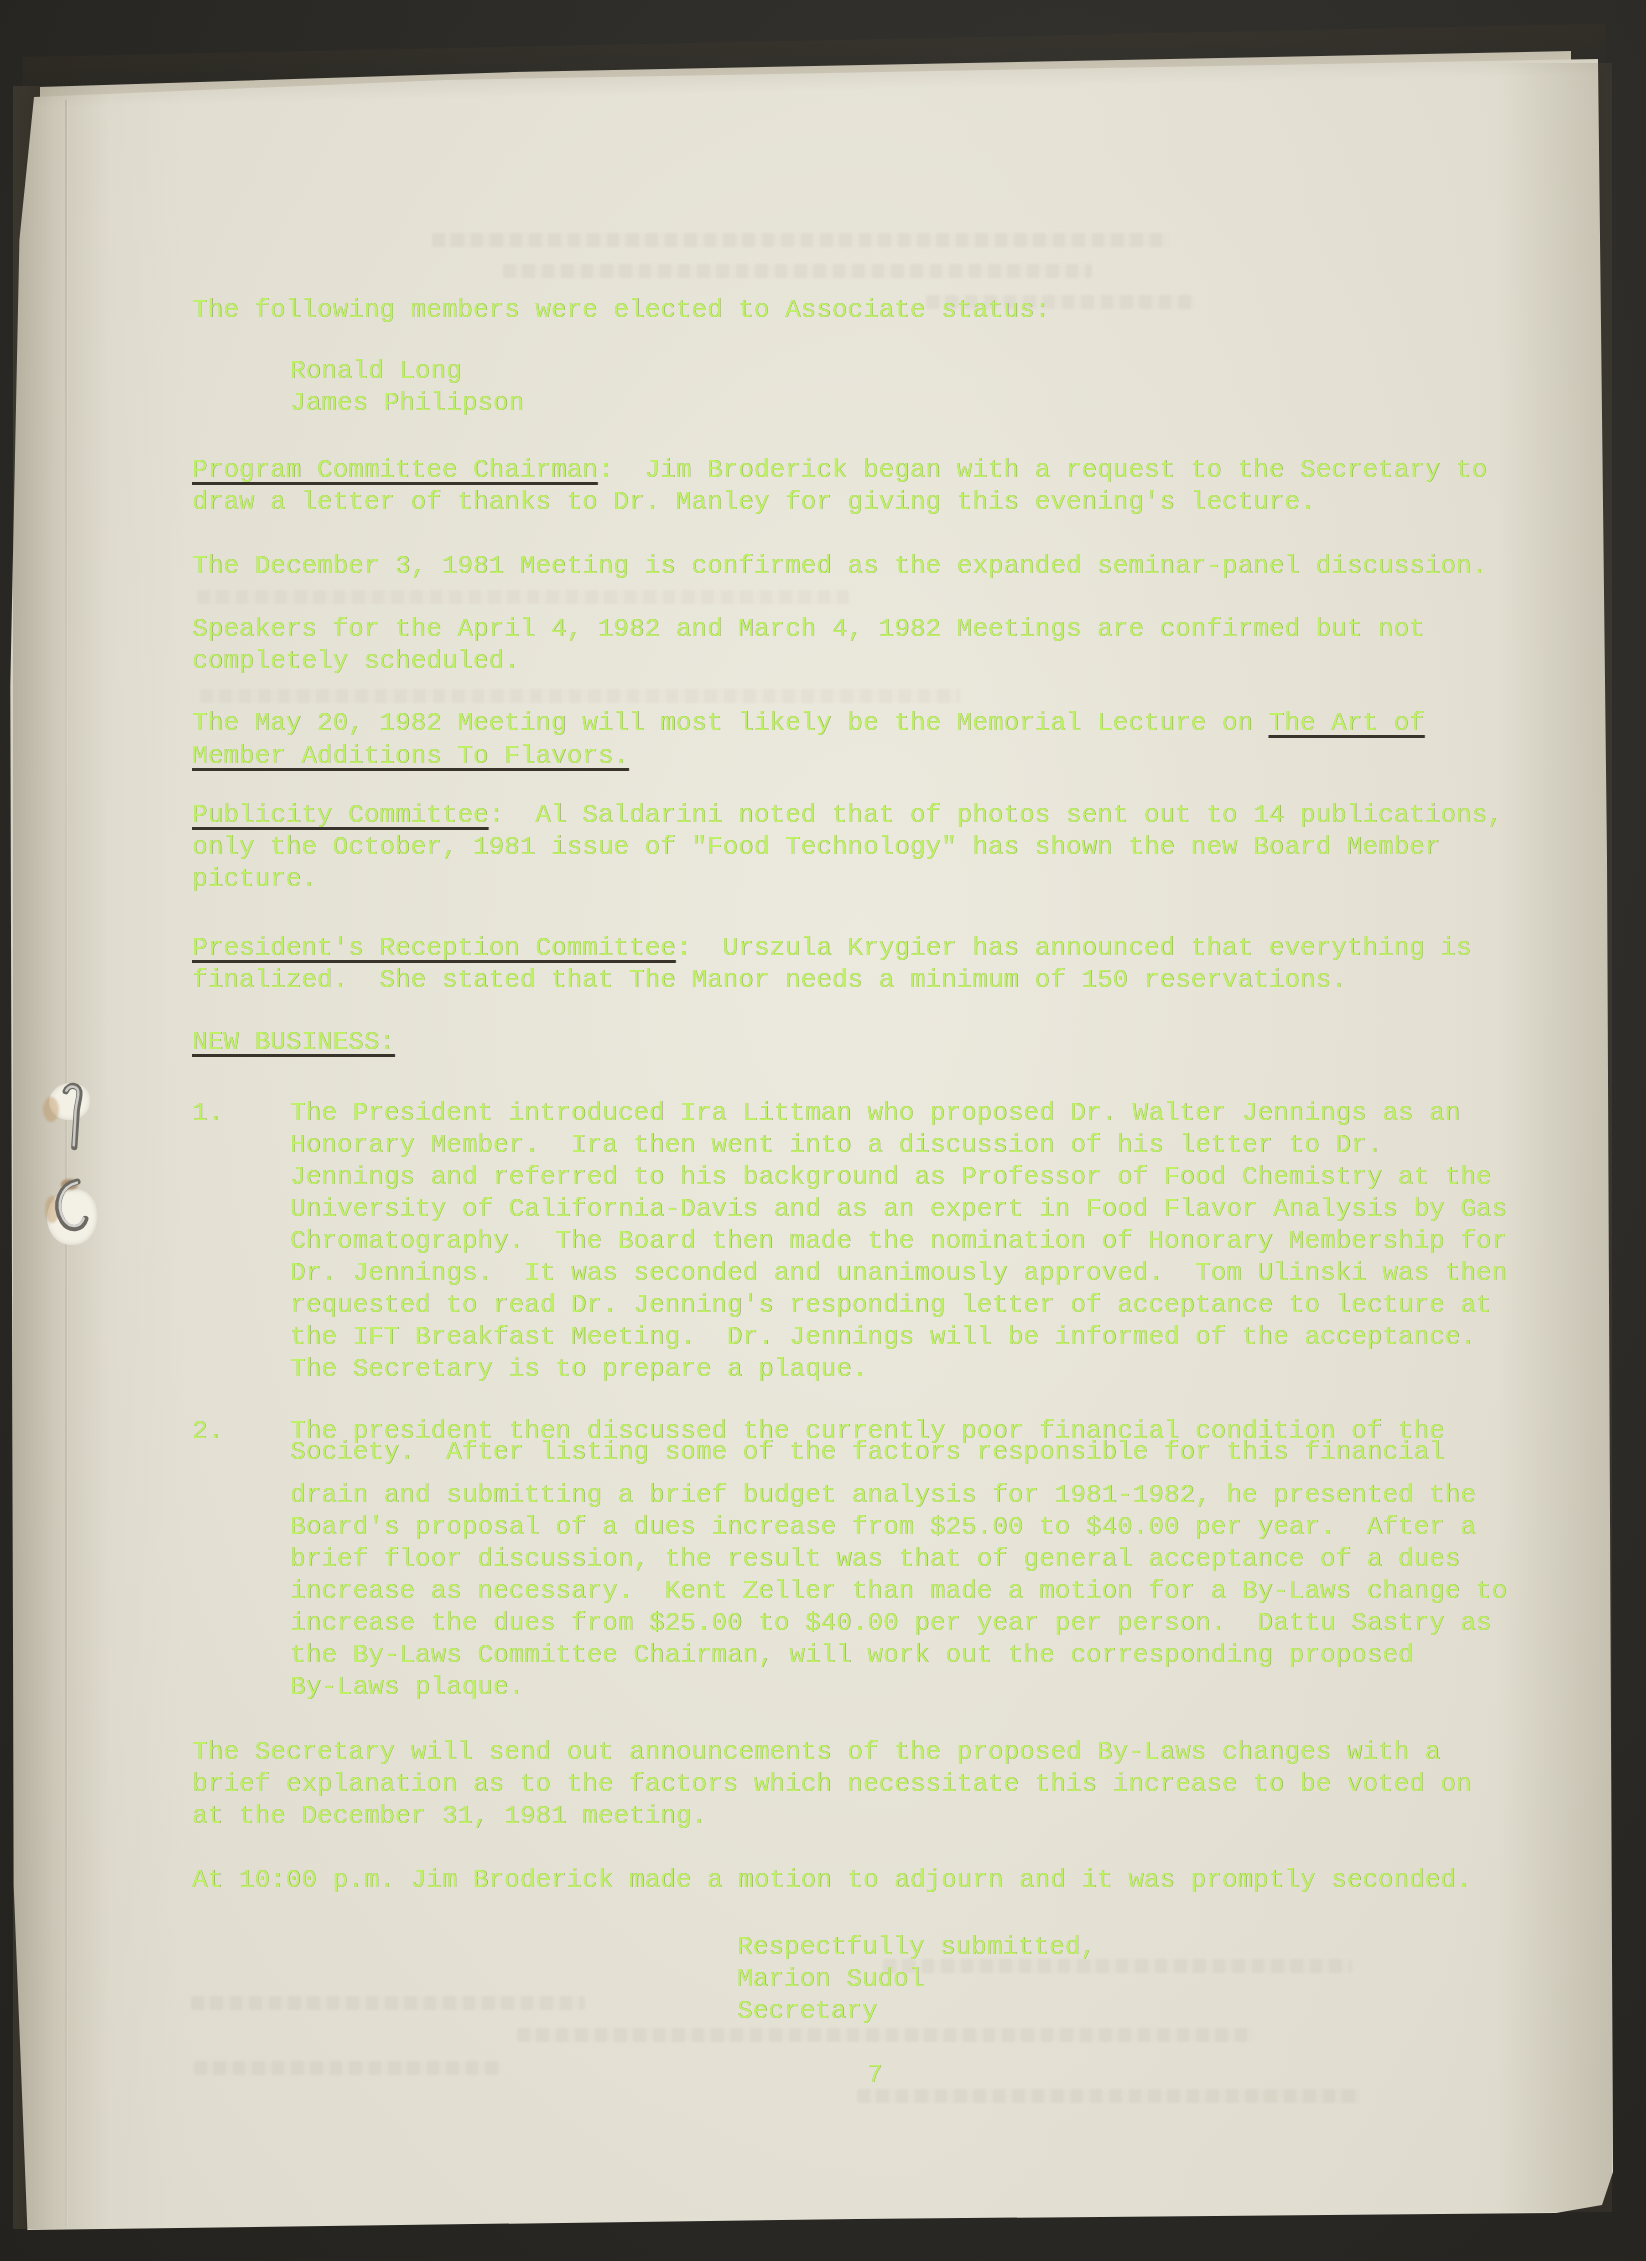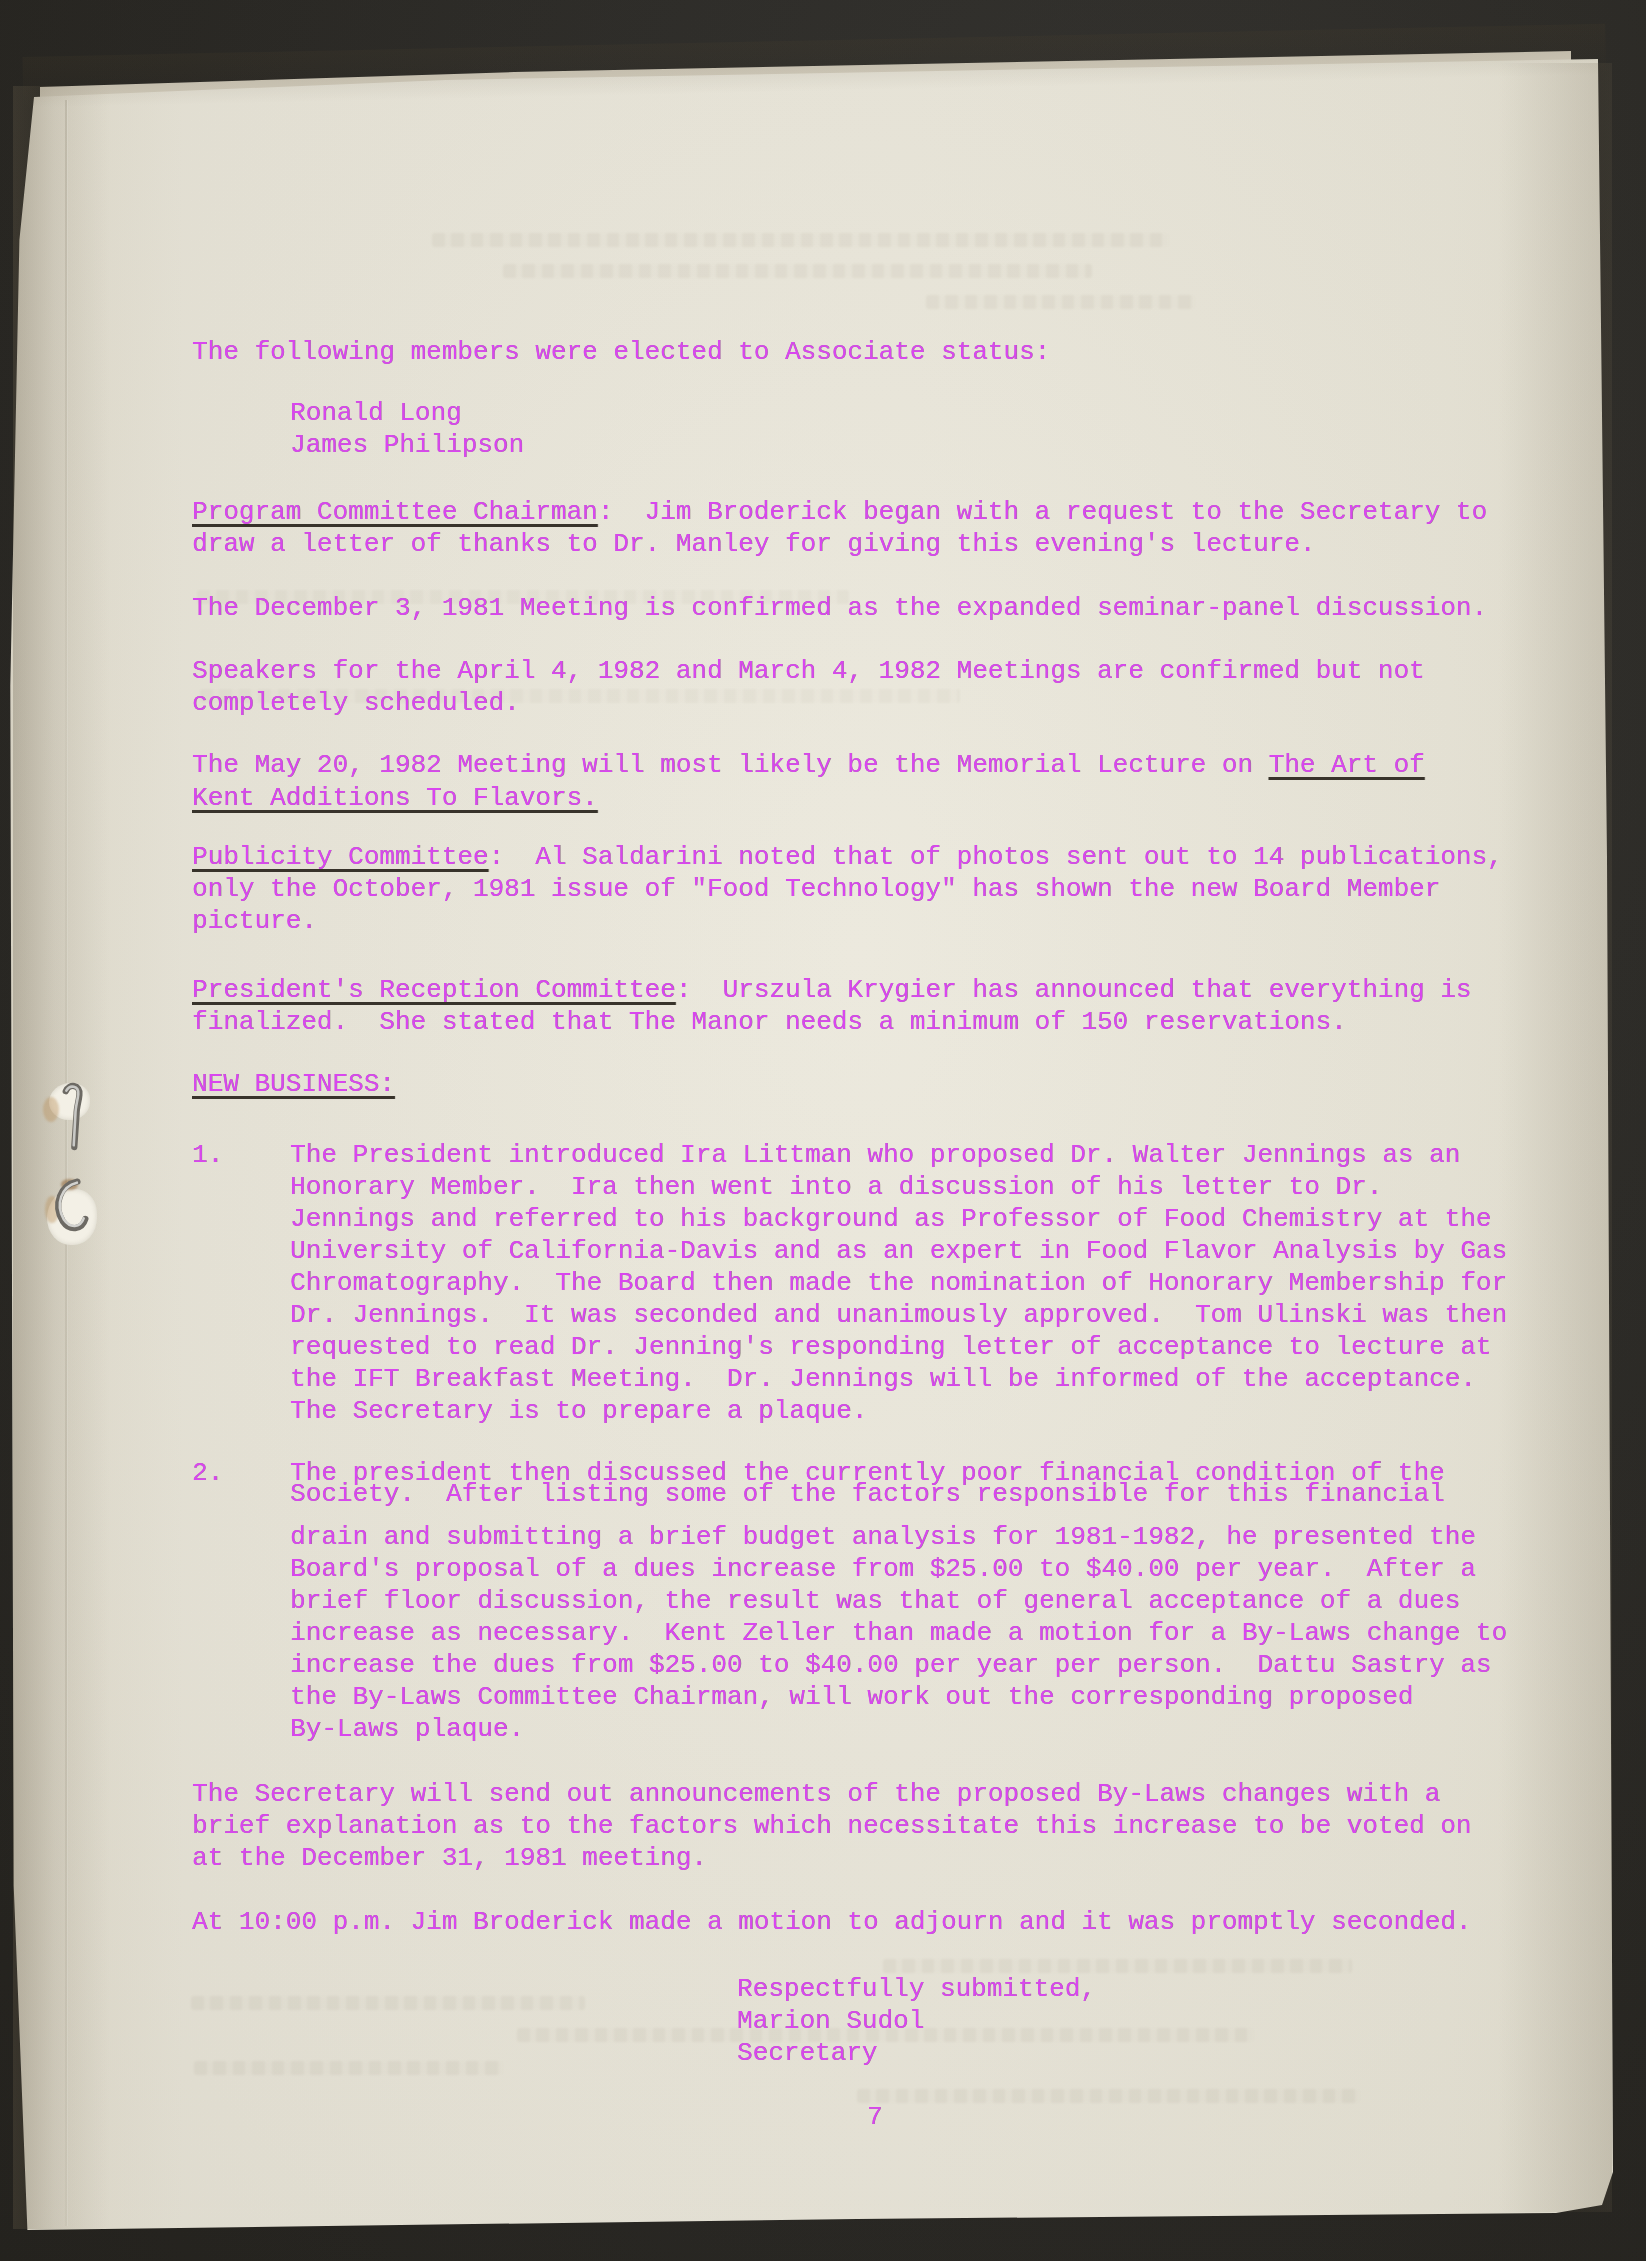--- a/index.html
+++ b/index.html
@@ -23,21 +23,21 @@
   .spine-shade{position:absolute;left:12.6px;top:86px;width:97px;height:2143px;
       background:linear-gradient(90deg,rgba(105,95,75,.30),rgba(105,95,75,.12) 42%,rgba(105,95,75,0));}
   .right-shade{position:absolute;left:1498px;top:63px;width:114px;height:2149px;
       background:linear-gradient(270deg,rgba(100,90,70,.20),rgba(100,90,70,0));}
   .crease{position:absolute;left:65px;top:100px;width:1.7px;height:2126px;
       background:linear-gradient(180deg,rgba(120,110,90,.20),rgba(120,110,90,.05) 30%,
       rgba(120,110,90,.17) 68%,rgba(120,110,90,.06));box-shadow:0.6px 0 0 rgba(255,255,255,.25);}
 
   
   .tl{position:absolute;white-space:pre;font-size:26px;line-height:1;
-      color:#d946ef;text-shadow:0.3px 0 0 rgba(60,54,46,.55);margin-top:42px;}
+      color:#bef264;text-shadow:0.3px 0 0 rgba(60,54,46,.55);}
   .tl .u{text-decoration:underline;text-decoration-thickness:2.9px;
       text-underline-offset:5.1px;text-decoration-color:#38332b;}
 
   
   .bleed{position:absolute;height:13.7px;border-radius:2.3px;filter:blur(1.1px);opacity:.40;
       background:repeating-linear-gradient(90deg,rgba(100,88,66,.15) 0 12.6px,rgba(100,88,66,.03) 12.6px 19.4px);}
 
   
   .tear{position:absolute;background:#f3f0e6;border-radius:55% 45% 50% 50%;
       box-shadow:inset 0 0 5.7px rgba(80,70,50,.18);}
@@ -85,21 +85,21 @@
 <div id="text-layer">
     <div class="tl" style="left: 192px; top: 297px;"><span>The following members were elected to Associate status:</span></div>
     <div class="tl" style="left: 290px; top: 358px;"><span>Ronald Long</span></div>
     <div class="tl" style="left: 290px; top: 390px;"><span>James Philipson</span></div>
     <div class="tl" style="left: 192px; top: 457px;"><span class="u">Program Committee Chairman</span><span>:  Jim Broderick began with a request to the Secretary to</span></div>
     <div class="tl" style="left: 192px; top: 489px;"><span>draw a letter of thanks to Dr. Manley for giving this evening's lecture.</span></div>
     <div class="tl" style="left: 192px; top: 553px;"><span>The December 3, 1981 Meeting is confirmed as the expanded seminar-panel discussion.</span></div>
     <div class="tl" style="left: 192px; top: 616px;"><span>Speakers for the April 4, 1982 and March 4, 1982 Meetings are confirmed but not</span></div>
     <div class="tl" style="left: 192px; top: 648px;"><span>completely scheduled.</span></div>
     <div class="tl" style="left: 192px; top: 710px;"><span>The May 20, 1982 Meeting will most likely be the Memorial Lecture on </span><span class="u">The Art of</span></div>
-    <div class="tl" style="left: 192px; top: 743px;"><span class="u">Kent Additions To Flavors.</span></div>
+    <div class="tl" style="left: 192px; top: 743px;"><span class="u">Member Additions To Flavors.</span></div>
     <div class="tl" style="left: 192px; top: 802px;"><span class="u">Publicity Committee</span><span>:  Al Saldarini noted that of photos sent out to 14 publications,</span></div>
     <div class="tl" style="left: 192px; top: 834px;"><span>only the October, 1981 issue of "Food Technology" has shown the new Board Member</span></div>
     <div class="tl" style="left: 192px; top: 866px;"><span>picture.</span></div>
     <div class="tl" style="left: 192px; top: 935px;"><span class="u">President's Reception Committee</span><span>:  Urszula Krygier has announced that everything is</span></div>
     <div class="tl" style="left: 192px; top: 967px;"><span>finalized.  She stated that The Manor needs a minimum of 150 reservations.</span></div>
     <div class="tl" style="left: 192px; top: 1029px;"><span class="u">NEW BUSINESS:</span></div>
     <div class="tl" style="left: 192px; top: 1100px;"><span>1.</span></div>
     <div class="tl" style="left: 290px; top: 1100px;"><span>The President introduced Ira Littman who proposed Dr. Walter Jennings as an</span></div>
     <div class="tl" style="left: 290px; top: 1132px;"><span>Honorary Member.  Ira then went into a discussion of his letter to Dr.</span></div>
     <div class="tl" style="left: 290px; top: 1164px;"><span>Jennings and referred to his background as Professor of Food Chemistry at the</span></div>

